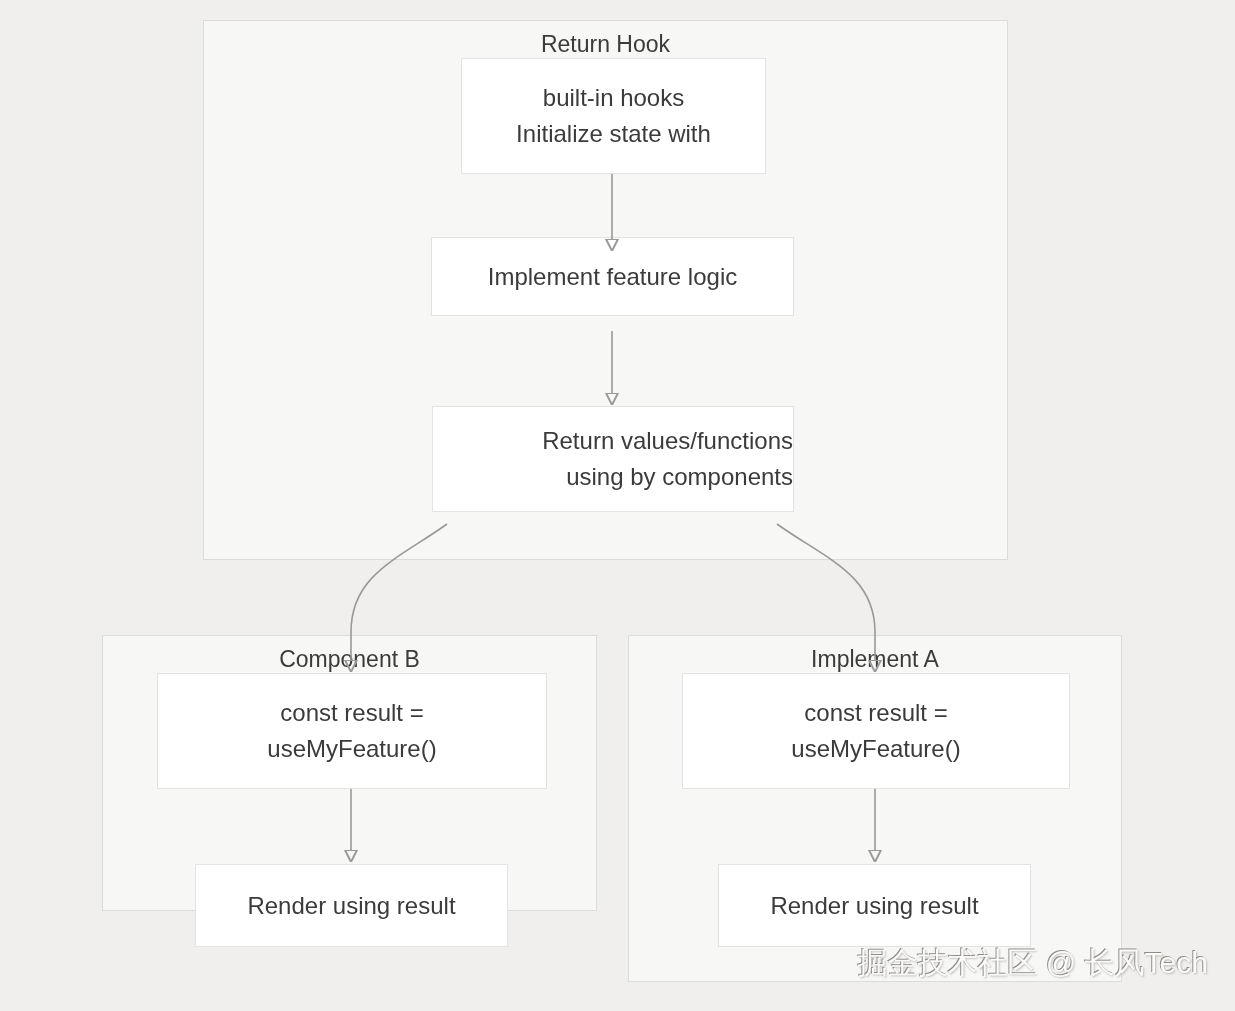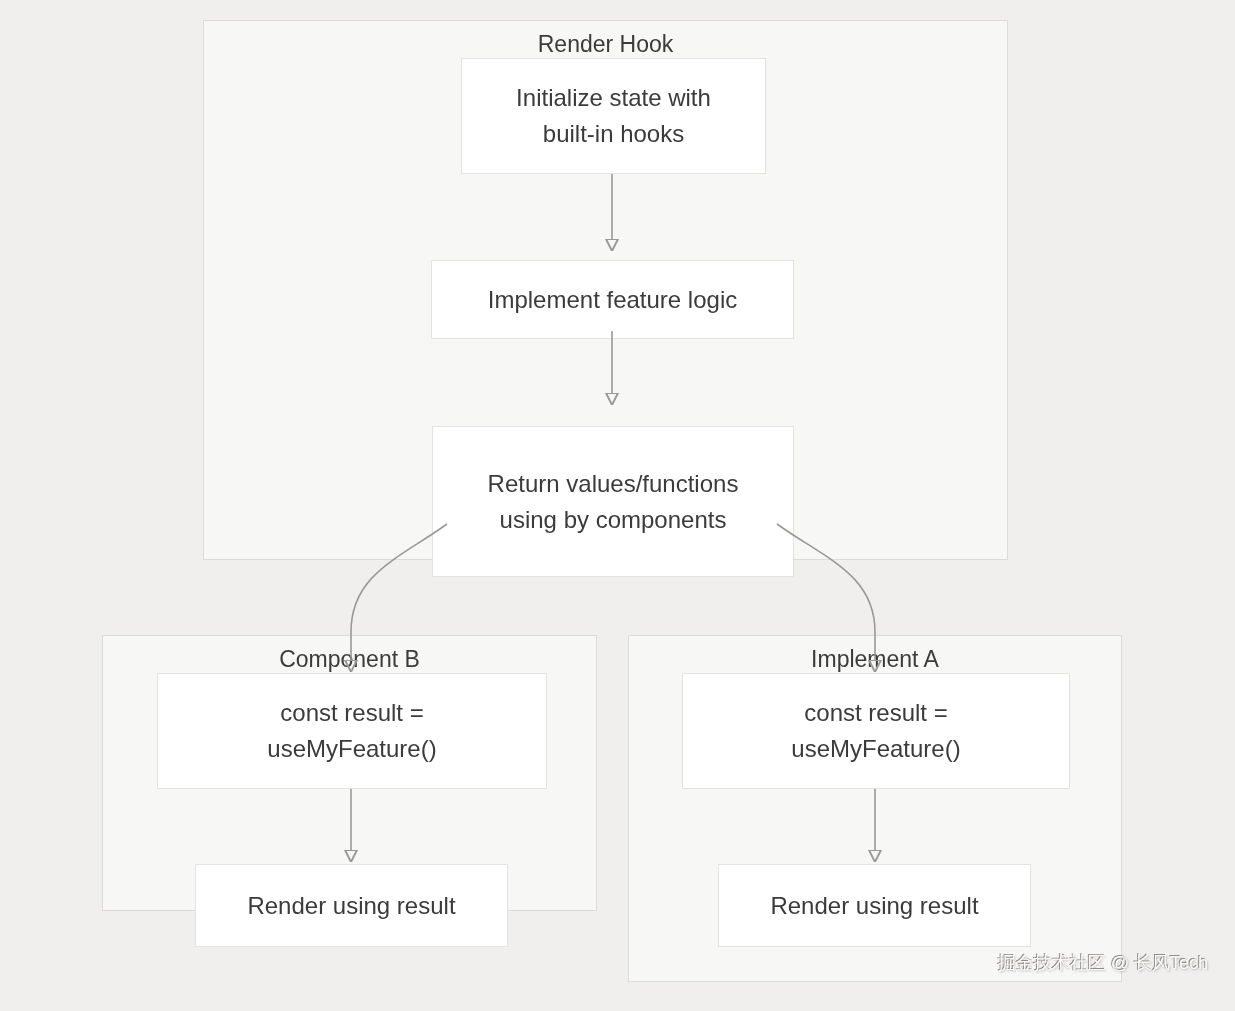--- a/index.html
+++ b/index.html
@@ -39,22 +39,22 @@
     flex-direction: column;
     align-items: center;
     justify-content: center;
     text-align: center;
     font-size: 24px;
     line-height: 36px;
     color: #3b3b3b;
   }
   
   #node-init   { left: 257px; top: 37px;  width: 305px; height: 116px; }
-  #node-logic  { left: 227px; top: 239px; width: 363px; height: 79px; text-align: center;  }
-  #node-return { left: 228px; top: 405px; width: 362px; height: 151px; }
+  #node-logic  { left: 227px; top: 216px; width: 363px; height: 79px; text-align: center;  }
+  #node-return { left: 228px; top: 385px; width: 362px; height: 106px; align-items: flex-end; }
   
   #node-call-b   { left: 54px; top: 37px;  width: 390px; height: 116px; }
   #node-render-b { left: 92px; top: 228px; width: 313px; height: 83px;  }
   
   #node-call-a   { left: 53px; top: 37px;  width: 388px; height: 116px; }
   #node-render-a { left: 89px; top: 228px; width: 313px; height: 83px;  }
 
   #connector-layer {
     position: absolute;
     left: 0; top: 0;
@@ -64,37 +64,37 @@
   }
   #connector-layer path {
     fill: none;
     stroke: #999999;
     stroke-width: 1.6;
   }
   #watermark {
     position: absolute;
     right: 27px;
     top: 948px;
-    font-size: 18px;
+    font-size: 30px;
     line-height: 30px;
     color: #fbfaf8;
     text-shadow: -1px -1px 0 #8f8d8a, 1px 1px 2px rgba(90,88,85,0.35);
     white-space: nowrap;
   }
 </style>
 </head>
 <body>
 
 <div id="canvas">
 
   <div class="container" id="hook-container">
-    <div class="container-title">Render Hook</div>
+    <div class="container-title">Return Hook</div>
     <div class="node" id="node-init">
+      <div>built-in hooks</div>
       <div>Initialize state with</div>
-      <div>built-in hooks</div>
     </div>
     <div class="node" id="node-logic">
       <div>Implement feature logic</div>
     </div>
     <div class="node" id="node-return">
       <div>Return values/functions</div>
       <div>using by components</div>
     </div>
   </div>
 

